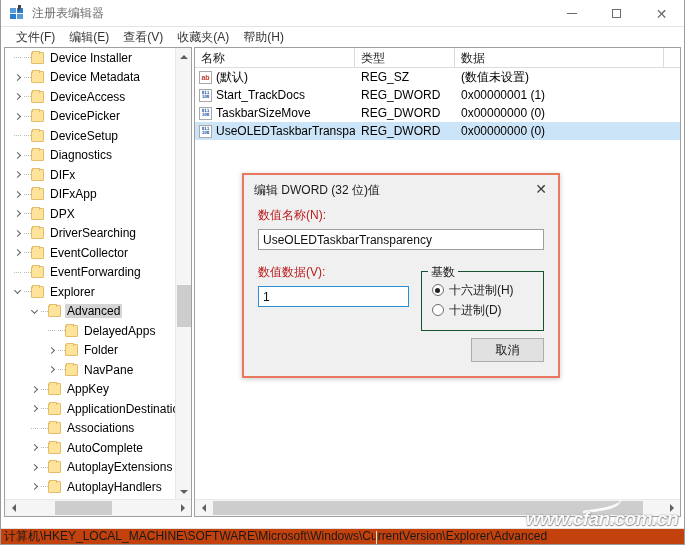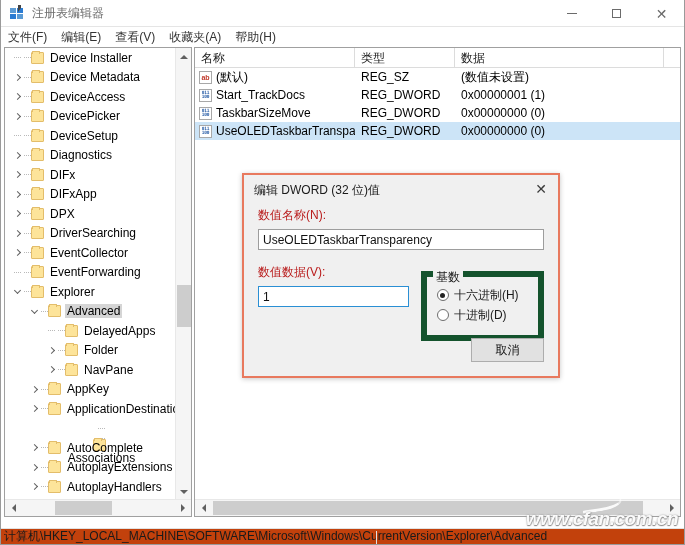--- a/index.html
+++ b/index.html
@@ -64,20 +64,21 @@
   .wbtn .min { width: 10px; height: 1px; background: #6b6b6b; }
   .wbtn .max { width: 9px; height: 9px; border: 1px solid #6b6b6b; }
   .wbtn .cl  { font-size: 14px; line-height: 1; font-family: "DejaVu Sans", sans-serif; }
 
   
   .menubar {
     position: absolute; left: 0; top: 27px;
     width: 544px; height: 20px;
     background: #ffffff;
     display: flex; align-items: center;
+    padding-left: 8px;
   }
   .menuitem {
     font-size: 12px; color: #333;
     padding: 1px 7px; white-space: nowrap;
   }
 
   
   .panes {
     position: absolute; left: 0; top: 47px;
     width: 683px; height: 475px;
@@ -316,21 +317,21 @@
     font-size: 12px; color: #111;
     display: flex; align-items: center;
     padding: 0 4px;
     white-space: nowrap; overflow: hidden;
   }
   .txtbox.focus { border: 1.5px solid #2a8fd4; }
   .row2 { display: flex; margin-top: 14px; }
   .col-left { width: 152px; }
   .col-right { width: 124px; margin-left: 12px; position: relative; }
   .groupbox {
-    border: 6px solid #14532d;
+    border: 1px solid #14532d;
     padding: 8px 8px 10px 10px;
     position: relative;
     margin-top: 7px;
   }
   .grouptitle {
     position: absolute; left: 6px; top: -8px;
     background: #f0f0f0; padding: 0 3px;
     font-size: 12px; color: #1a1a1a;
   }
   .radio {
@@ -547,21 +548,21 @@
             <span class="tlabel">AppKey</span>
           </div>
           <div class="tnode" style="padding-left: 23px;">
             <span class="glyph">
               <span class="chev"></span>
             </span>
             <span class="dash"></span>
             <span class="folder"></span>
             <span class="tlabel">ApplicationDestinatio</span>
           </div>
-          <div class="tnode" style="padding-left: 23px; flex-direction: column;">
+          <div class="tnode" style="padding-left: 23px;">
             <span class="glyph">
               <span class="dash"></span>
             </span>
             <span class="dash"></span>
             <span class="folder"></span>
             <span class="tlabel">Associations</span>
           </div>
           <div class="tnode" style="padding-left: 23px;">
             <span class="glyph">
               <span class="chev"></span>

